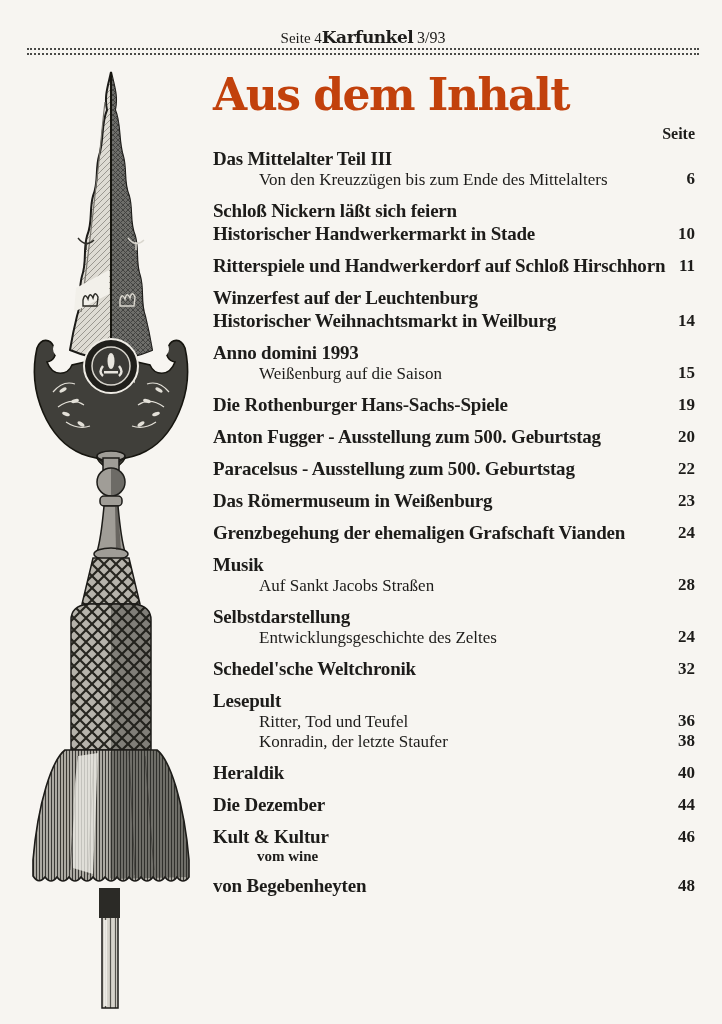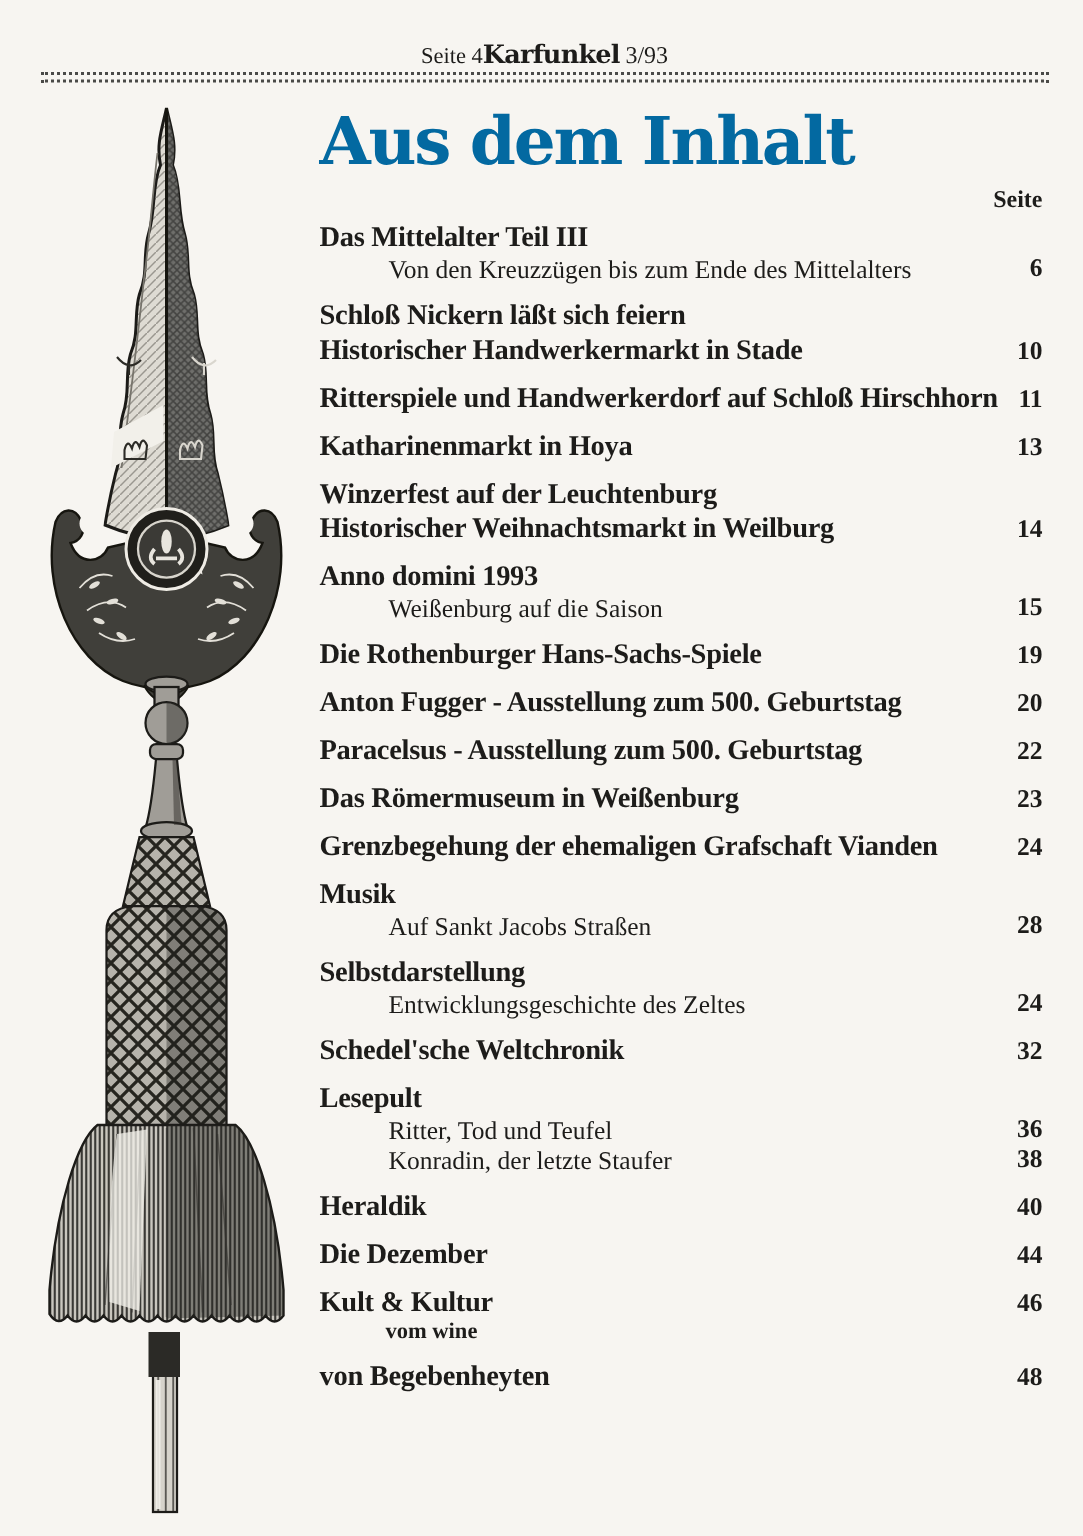--- a/index.html
+++ b/index.html
@@ -16,21 +16,21 @@
   }
   .brand-frak{font:700 17px "DejaVu Serif", serif; letter-spacing:-0.5px;}
   .brand-issue{font:400 16px "Liberation Serif", serif;}
   .rule{position:absolute; left:27px; right:23px; border-top:2px dotted #4a4a48; height:0;}
   .r1{top:48px;}
   .r2{top:53px;}
   
   .toc{position:absolute; left:213px; top:70px; width:482px;}
   .toc h1{
     margin:0 0 4px 0; font:700 44px "DejaVu Serif", serif;
-    letter-spacing:-1.5px; line-height:1.15; color:#0369a1;
+    letter-spacing:-1.5px; line-height:1.15; color:#c2410c;
   }
   .seite-label{text-align:right; font:700 16px "Liberation Serif", serif; margin-bottom:4px;}
   .entry{margin-bottom:9px;}
   .row{position:relative;}
   .row .txt{display:inline-block; white-space:nowrap;}
   .row.title{font:700 19px "Liberation Serif", serif; letter-spacing:-0.2px; line-height:23px;}
   .row.sub{font:400 17px "Liberation Serif", serif; line-height:20px; padding-left:46px;}
   .row.subfrak{font:700 15px "Liberation Serif", serif; line-height:17px; padding-left:44px;}
   .row .pg{
     position:absolute; right:0; bottom:1px;
@@ -160,23 +160,20 @@
           <div class="row sub"><span class="txt">Von den Kreuzzügen bis zum Ende des Mittelalters</span><span class="pg">6</span></div>
         </div>
         <div class="entry">
           <div class="row title"><span class="txt">Schloß Nickern läßt sich feiern</span></div>
           <div class="row title"><span class="txt">Historischer Handwerkermarkt in Stade</span><span class="pg">10</span></div>
         </div>
         <div class="entry">
           <div class="row title"><span class="txt">Ritterspiele und Handwerkerdorf auf Schloß Hirschhorn</span><span class="pg">11</span></div>
         </div>
         <div class="entry">
-          <div class="row title"><span class="txt">Katharinenmarkt in Hoya</span><span class="pg">13</span></div>
-        </div>
-        <div class="entry">
           <div class="row title"><span class="txt">Winzerfest auf der Leuchtenburg</span></div>
           <div class="row title"><span class="txt">Historischer Weihnachtsmarkt in Weilburg</span><span class="pg">14</span></div>
         </div>
         <div class="entry">
           <div class="row title"><span class="txt">Anno domini 1993</span></div>
           <div class="row sub"><span class="txt">Weißenburg auf die Saison</span><span class="pg">15</span></div>
         </div>
         <div class="entry">
           <div class="row title"><span class="txt">Die Rothenburger Hans-Sachs-Spiele</span><span class="pg">19</span></div>
         </div>

